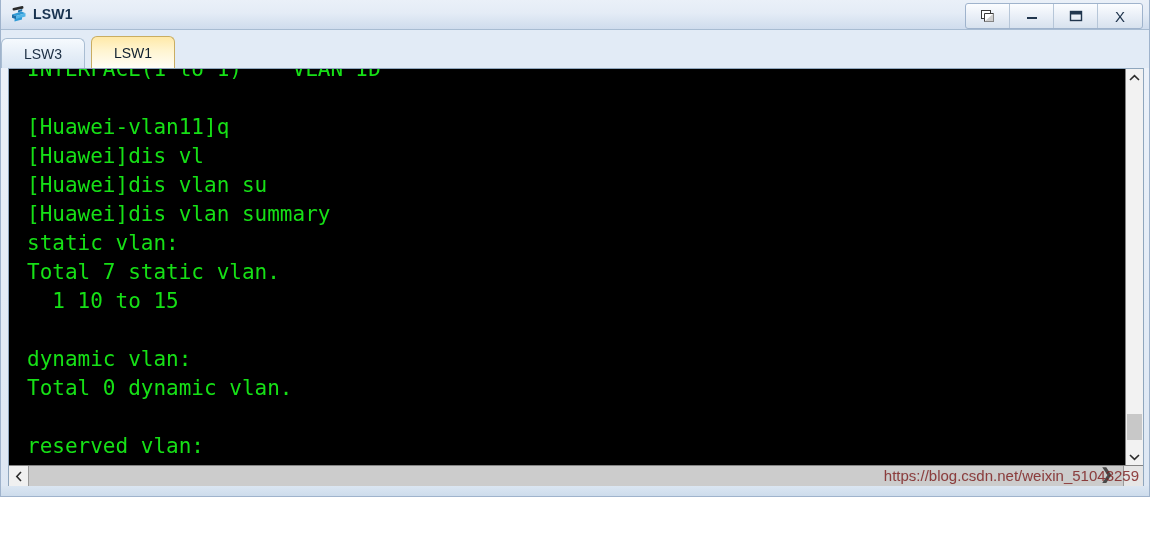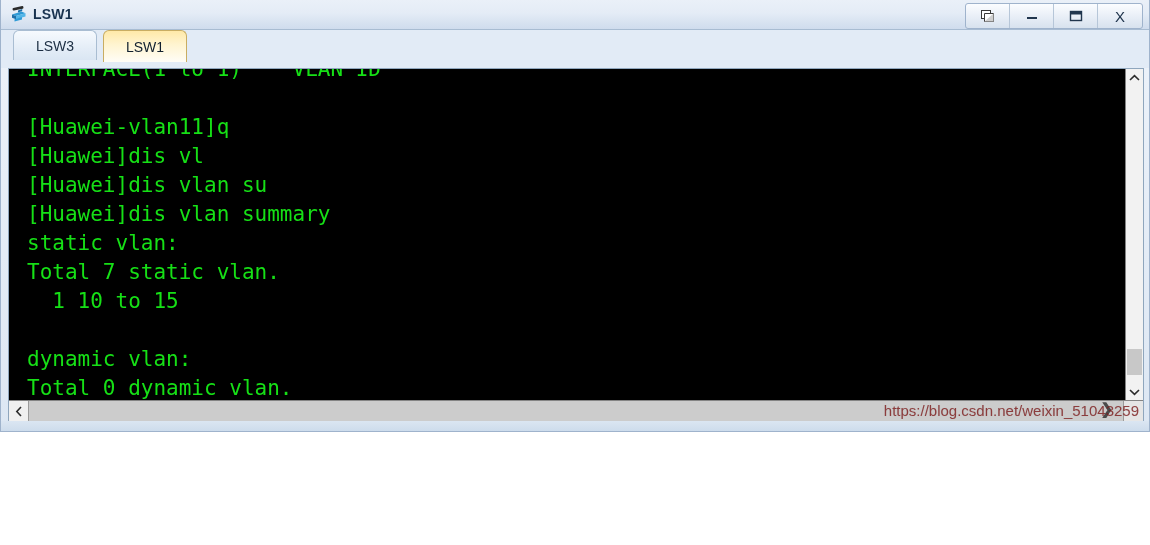--- a/index.html
+++ b/index.html
@@ -13,21 +13,21 @@
     height: 545px;
     overflow: hidden;
     font-family: "Liberation Sans", sans-serif;
   }
 
   
   .window {
     position: absolute;
     left: 0; top: 0;
     width: 1150px;
-    height: 432px;
+    height: 497px;
     box-sizing: border-box;
     background: linear-gradient(180deg, #eef3fa 0%, #dde7f3 100%);
     border: 1px solid #9fb3cc;
     border-top: none;
     display: flex;
     flex-direction: column;
   }
 
   
   .titlebar {
@@ -87,21 +87,22 @@
     line-height: 1;
   }
 
   
   .tabstrip {
     position: relative;
     height: 38px;
     flex: 0 0 38px;
     background: #e2ebf6;
     display: flex;
-    padding-left: 12px;
+    align-items: flex-end;
+    padding-left: 0;
     box-sizing: border-box;
   }
   .tab {
     height: 30px;
     min-width: 84px;
     margin-right: 6px;
     padding: 0 14px;
     box-sizing: border-box;
     display: flex;
     align-items: center;

